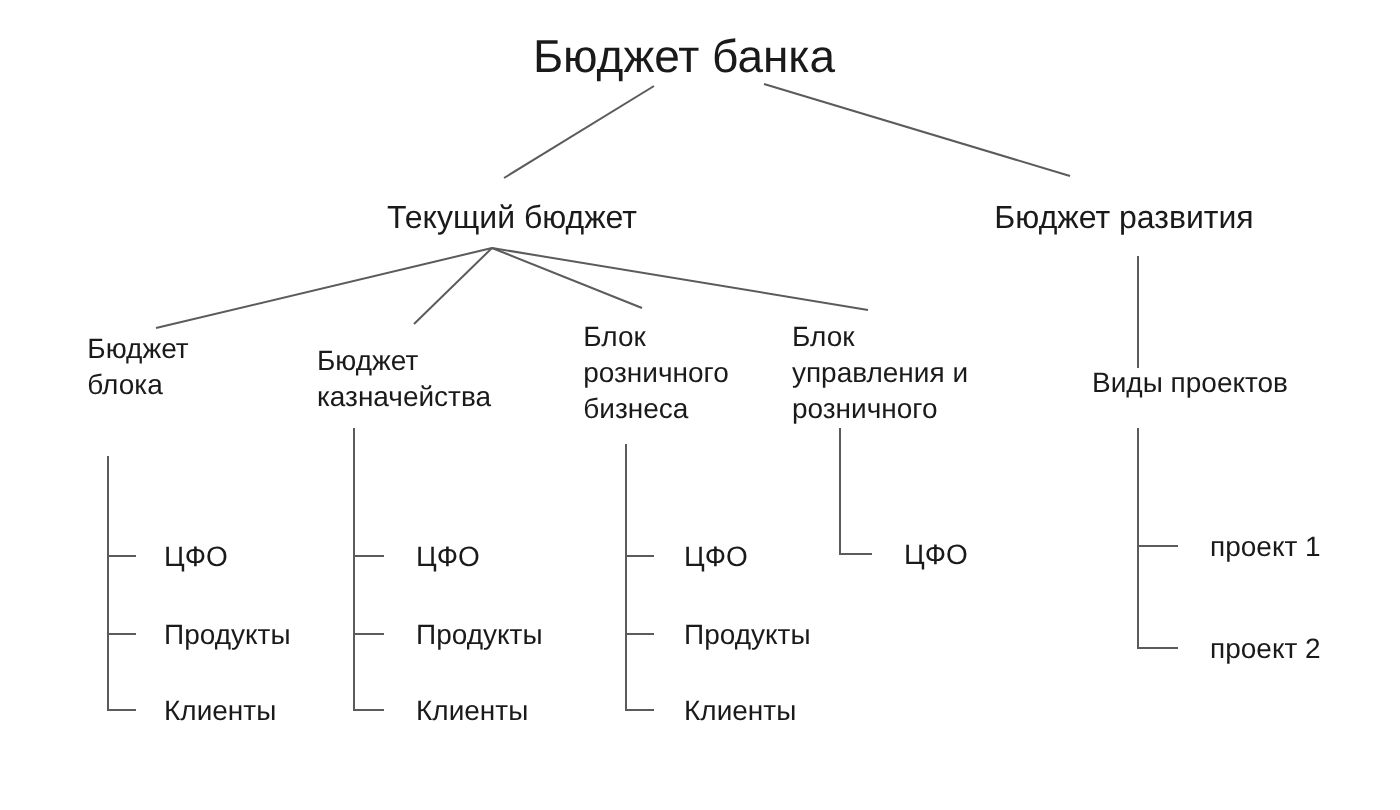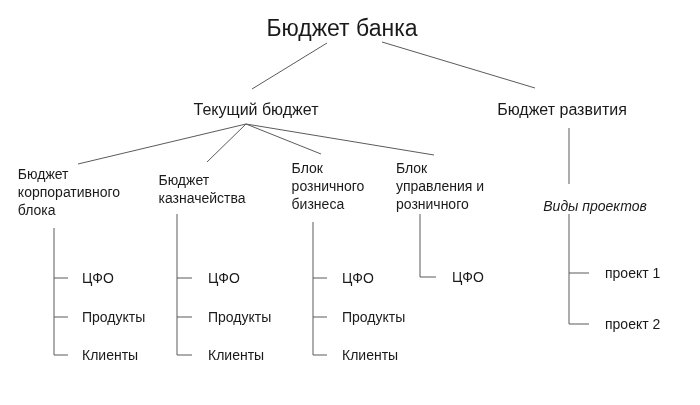--- a/index.html
+++ b/index.html
@@ -90,42 +90,41 @@
   </svg>
 
   <div class="label centered title" style="left:342px; top:14px;">Бюджет банка</div>
 
   <div class="label centered lvl2" style="left:562px; top:100px;">Бюджет развития</div>
 
   <div class="label centered lvl2" style="left:256px; top:100px;">Текущий бюджет</div>
 
   <div class="node" style="left:69px; top:165px;">
     <div>Бюджет</div>
-    <div>корпоративного</div>
     <div>блока</div>
   </div>
 
   <div class="node" style="left:202px; top:171px;">
     <div>Бюджет</div>
     <div>казначейства</div>
   </div>
 
   <div class="node" style="left:328px; top:159px;">
     <div>Блок</div>
     <div>розничного</div>
     <div>бизнеса</div>
   </div>
 
   <div class="node" style="left:440px; top:159px;">
     <div>Блок</div>
     <div>управления и</div>
     <div>розничного</div>
   </div>
 
-  <div class="label centered" style="left:595px; top:198px; font-size:14px;font-style:italic;">Виды проектов</div>
+  <div class="label centered" style="left:595px; top:183px; font-size:14px;">Виды проектов</div>
 
   <div class="leaf" style="left:72px; top:269px;">ЦФО</div>
   <div class="leaf" style="left:72px; top:308px;">Продукты</div>
   <div class="leaf" style="left:72px; top:346px;">Клиенты</div>
 
   <div class="leaf" style="left:198px; top:269px;">ЦФО</div>
   <div class="leaf" style="left:198px; top:308px;">Продукты</div>
   <div class="leaf" style="left:198px; top:346px;">Клиенты</div>
 
   <div class="leaf" style="left:332px; top:269px;">ЦФО</div>

